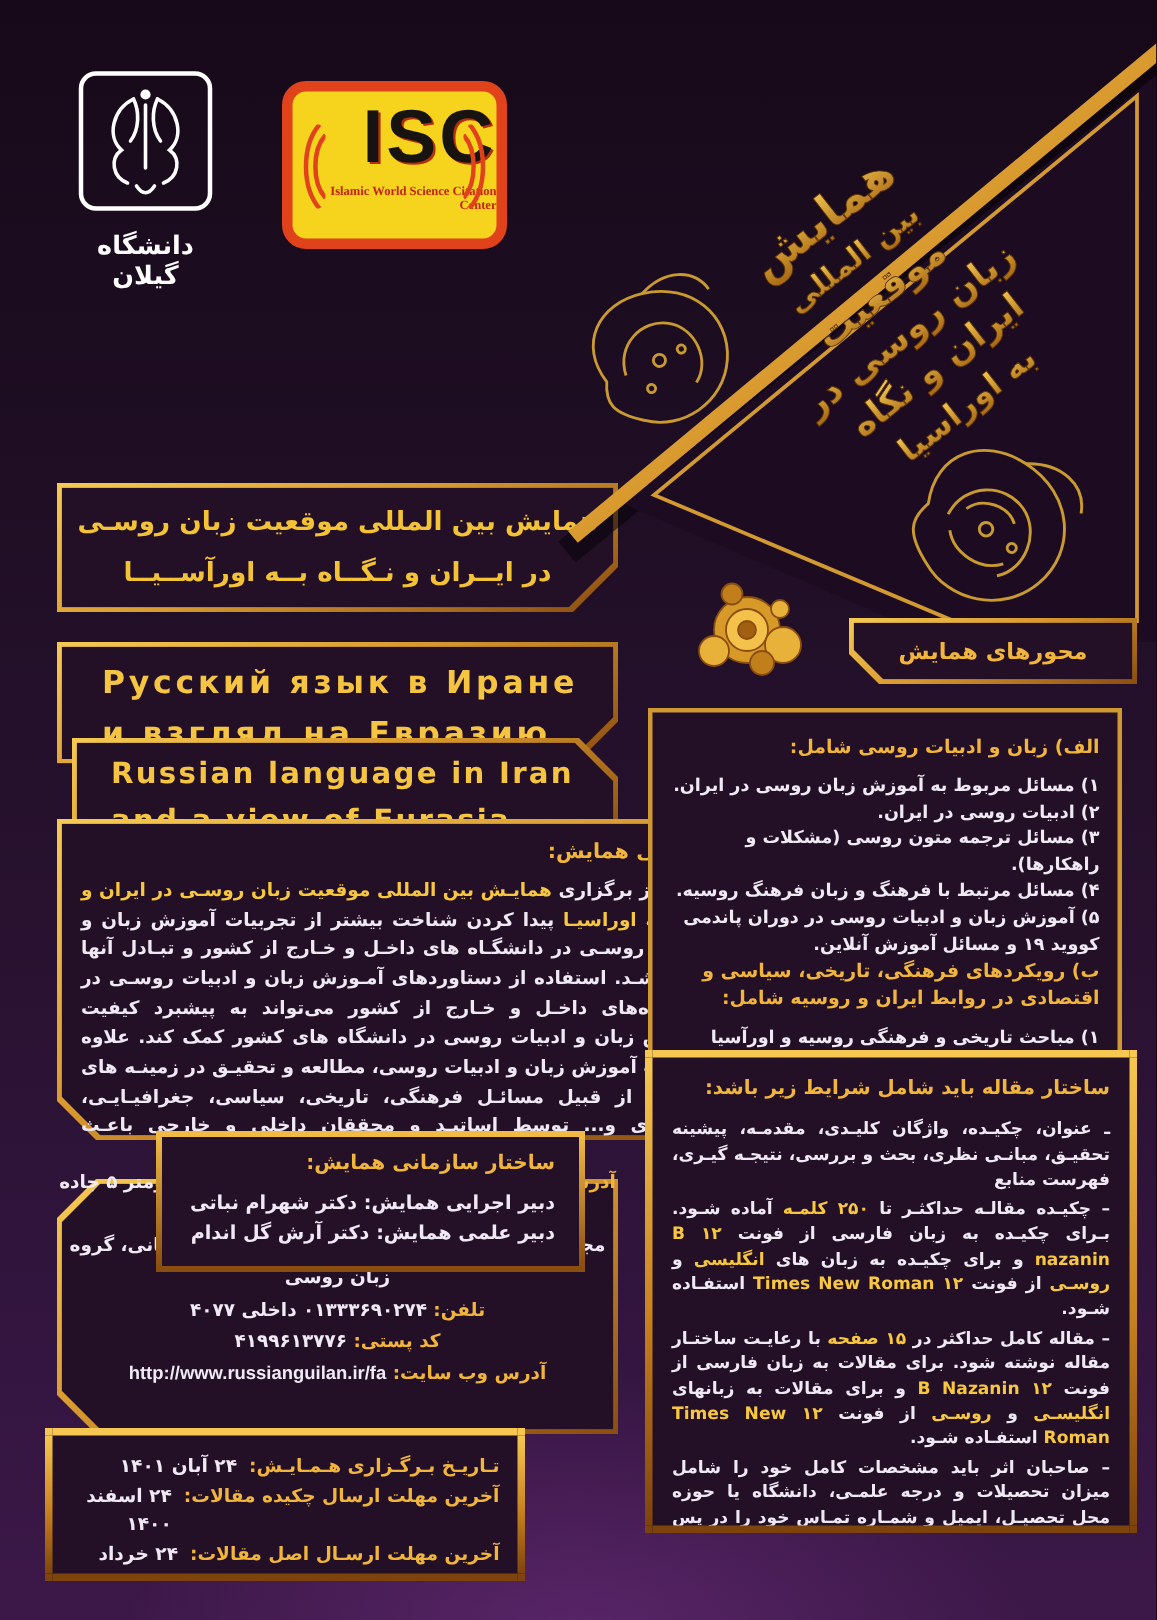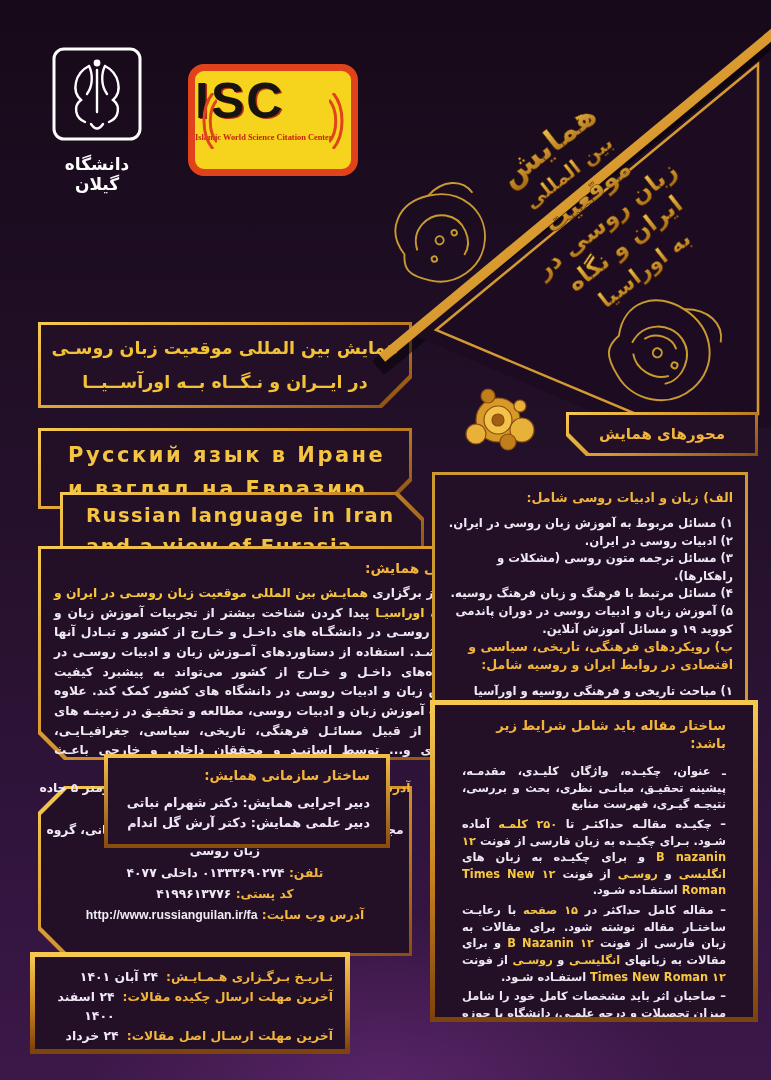--- a/index.html
+++ b/index.html
@@ -15,33 +15,33 @@
   .cut-box .bx-content{position:relative;height:100%;box-sizing:border-box;}
   .thick-box{position:absolute;background:#231026;border:5px solid #d99a2f;
     border-image:linear-gradient(180deg,#f6c851 0%,#c8811f 55%,#7c430c 100%) 1;box-sizing:border-box;}
   .mid-box{position:absolute;background:#241027;border:4px solid #d99a2f;
     border-image:linear-gradient(180deg,#f1bb45,#8a4d10) 1;box-sizing:border-box;}
   .gold{color:#f2b53c;}
   .hl{color:#f7c73f;}
   
   .uni{position:absolute;left:42px;top:46px;width:110px;text-align:center;}
   .uni-caption{margin-top:8px;color:#ffffff;font-size:17px;font-weight:700;}
-  .isc{position:absolute;left:188px;top:64px;width:170px;height:112px;box-sizing:border-box;
-    background:#f6d31c;border:7px solid #e0421b;border-radius:16px;text-align:left;overflow:hidden;}
+  .isc{position:absolute;left:188px;top:54px;width:150px;height:112px;box-sizing:border-box;
+    background:#f6d31c;border:7px solid #e0421b;border-radius:16px;text-align:right;overflow:hidden;}
   .isc-acronym{font-size:50px;line-height:1.05;font-weight:900;letter-spacing:2px;color:#161310;
     font-family:"Liberation Sans","DejaVu Sans",sans-serif;margin-top:4px;text-shadow:1.5px 1px 0 #b3300f;}
   .isc-sub{font-size:8.4px;font-weight:700;color:#c5230d;margin-top:5px;font-family:"Liberation Serif","DejaVu Serif",serif;}
   .isc-arc{position:absolute;top:22px;}
   
   .fa-title{left:38px;top:322px;width:374px;height:86px;--cp:polygon(0 0,100% 0,100% calc(100% - 30px),calc(100% - 30px) 100%,0 100%);}
   .fa-title .bx-content{display:flex;flex-direction:column;justify-content:center;text-align:center;direction:rtl;
     color:#f4c235;font-size:17.5px;font-weight:700;line-height:1.95;}
   .ru-title{left:38px;top:428px;width:374px;height:81px;--cp:polygon(0 0,100% 0,100% calc(100% - 28px),calc(100% - 28px) 100%,0 100%);}
   .ru-title .bx-content{padding:10px 0 0 30px;color:#f5c441;font-size:21px;font-weight:700;letter-spacing:2.5px;line-height:1.62;}
-  .en-title{left:60px;top:492px;width:364px;height:70px;--cp:polygon(0 0,calc(100% - 26px) 0,100% 26px,100% 100%,0 100%);}
+  .en-title{left:48px;top:492px;width:364px;height:70px;--cp:polygon(0 0,calc(100% - 26px) 0,100% 26px,100% 100%,0 100%);}
   .en-title .bx-content{padding:8px 0 0 26px;color:#f5c441;font-size:19.5px;font-weight:700;letter-spacing:1.5px;line-height:1.6;}
   .intro{left:38px;top:546px;width:450px;height:214px;--cp:polygon(0 0,100% 0,100% 100%,26px 100%,0 calc(100% - 26px));z-index:2;}
   .intro .bx-content{padding:14px 16px 6px;direction:rtl;overflow:hidden;}
   .intro h3{margin:0 0 8px;font-size:13.8px;font-weight:700;}
   .intro p{margin:0;font-size:12.3px;line-height:1.6;color:#efe9f4;text-align:justify;font-weight:600;}
   .org{left:104px;top:754px;width:286px;height:94px;padding:10px 16px;direction:rtl;text-align:right;z-index:4;overflow:hidden;}
   .org h3{margin:0 0 10px;font-size:13.4px;font-weight:700;}
   .org-line{font-size:12.8px;line-height:1.6;color:#f0e9f5;font-weight:700;}
   .addr{left:38px;top:786px;width:374px;height:170px;--cp:polygon(26px 0,100% 0,100% 100%,26px 100%,0 calc(100% - 26px),0 26px);z-index:2;}
   .addr .bx-content{position:absolute;left:0;right:0;bottom:8px;direction:rtl;text-align:center;}
@@ -54,21 +54,21 @@
   .d-value{color:#f0e9f5;text-align:right;}
   
   .topics-panel{position:absolute;left:432px;top:472px;width:316px;height:254px;box-sizing:border-box;
     background:#231026;border:3px solid #cf9830;z-index:2;overflow:hidden;padding:14px 12px 6px;direction:rtl;}
   .topics-title{left:566px;top:412px;width:192px;height:44px;--cp:polygon(0 0,100% 0,100% 100%,20px 100%,0 calc(100% - 20px));z-index:3;}
   .topics-title .bx-content{display:flex;align-items:center;justify-content:center;color:#f2b53c;font-size:15px;font-weight:700;}
   .sec-title{font-size:12.6px;font-weight:700;color:#f2b53c;line-height:1.45;margin:0 0 8px;}
   .sec-title.second{}
   .topic-list{list-style:none;margin:0;padding:0;}
   .topic-list li{font-size:11.7px;line-height:1.5;color:#efe9f4;font-weight:600;}
-  .article{left:430px;top:700px;width:328px;height:322px;padding:12px 27px 6px;direction:rtl;z-index:2;overflow:hidden;}
+  .article{left:430px;top:700px;width:328px;height:322px;padding:12px 13px 6px;direction:rtl;z-index:2;overflow:hidden;}
   .article h3{margin:0 0 9px;font-size:13.2px;font-weight:700;line-height:1.4;}
   .p-item{font-size:11.4px;line-height:1.46;color:#efe9f4;font-weight:600;text-align:justify;margin-bottom:3px;}
   .p-item .hl{font-weight:700;}
   
   .deco{position:absolute;left:0;top:0;z-index:1;pointer-events:none;}
 </style>
 </head>
 <body>
 
 <div class="poster">

